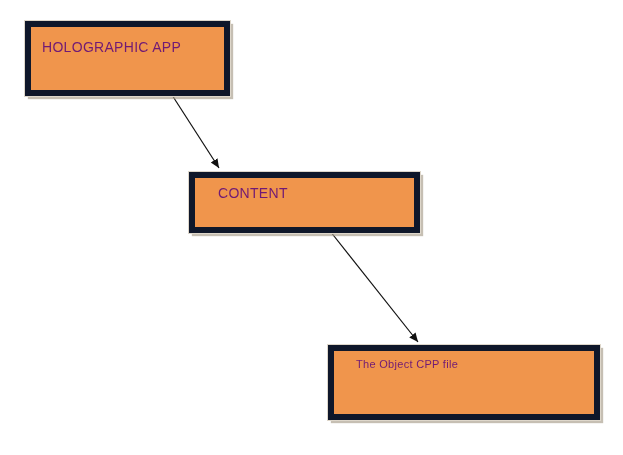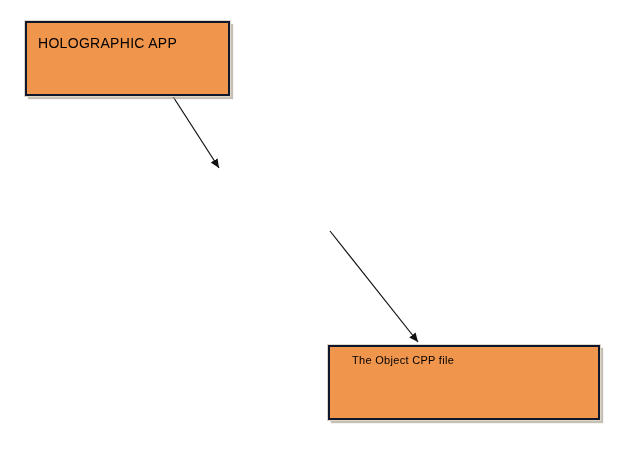--- a/index.html
+++ b/index.html
@@ -22,23 +22,23 @@
   .arrow-layer {
     position: absolute;
     left: 0;
     top: 0;
     pointer-events: none;
   }
   .node {
     position: absolute;
     box-sizing: border-box;
     background: #F0954C;
-    border: 2px solid #0f172a;
+    border: 6px solid #0f172a;
     box-shadow: 0 0 0 1px #DED7CB, 3px 3px 1px rgba(168, 156, 138, 0.65);
-    color: #000000;
+    color: #701a75;
   }
   .node .label {
     display: inline-block;
     letter-spacing: 0.3px;
     white-space: pre;
   }
   .node-1 {
     left: 25px;
     top: 21px;
     width: 205px;
@@ -75,18 +75,21 @@
       </marker>
     </defs>
     <line x1="172" y1="95" x2="219" y2="168" stroke="#111111" stroke-width="1.2" marker-end="url(#arrowhead)"></line>
     <line x1="330" y1="231" x2="418" y2="342" stroke="#111111" stroke-width="1.2" marker-end="url(#arrowhead)"></line>
   </svg>
 
   <div class="node node-1">
     <span class="label">HOLOGRAPHIC APP</span>
   </div>
 
+  <div class="node node-2">
+    <span class="label">CONTENT</span>
+  </div>
 
   <div class="node node-3">
     <span class="label">The Object CPP file</span>
   </div>
 
 </div>
 
 </body></html>

